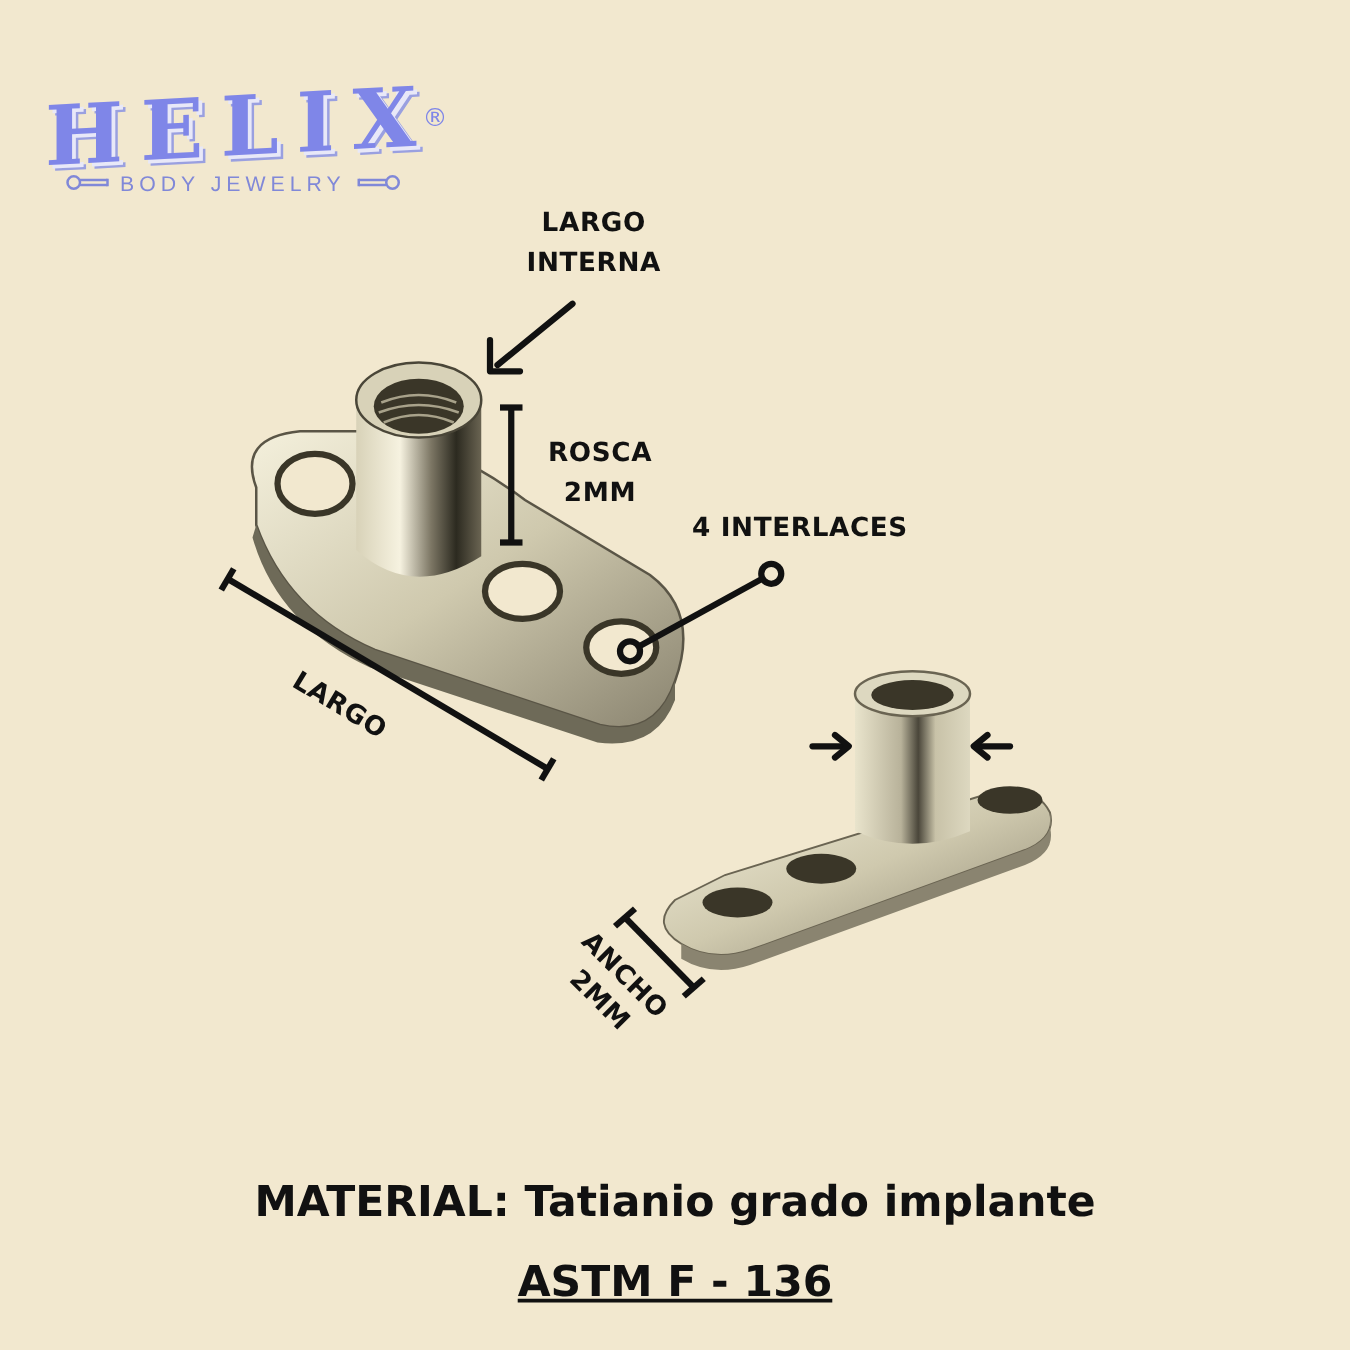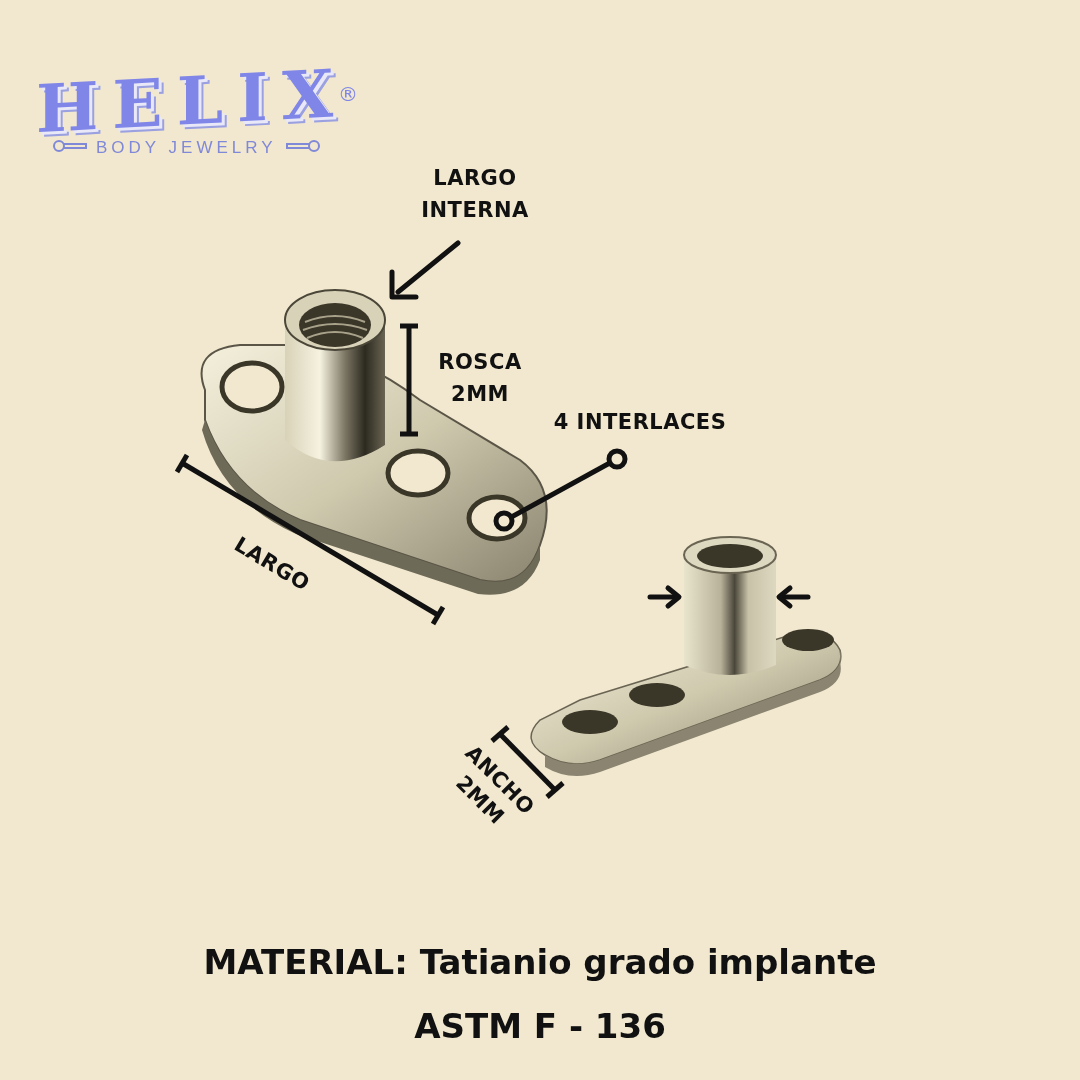--- a/index.html
+++ b/index.html
@@ -136,13 +136,13 @@
 
 <div class="abs label" style="left:820px;top:538px;width:225px;">
 </div>
 
 <div class="abs label" style="left:430px;top:762px;width:120px;transform:rotate(45deg);transform-origin:center;line-height:28px;">
   <div>ANCHO</div>
   <div>2MM</div>
 </div>
 
 <div class="abs footer" style="top:924px;margin-top:16px;">MATERIAL: Tatianio grado implante</div>
-<div class="abs footer" style="top:1004px;">ASTM F - 136</div>
+<div class="abs footer" style="top:1004px;text-decoration:underline;">ASTM F - 136</div>
 
 </body></html>

